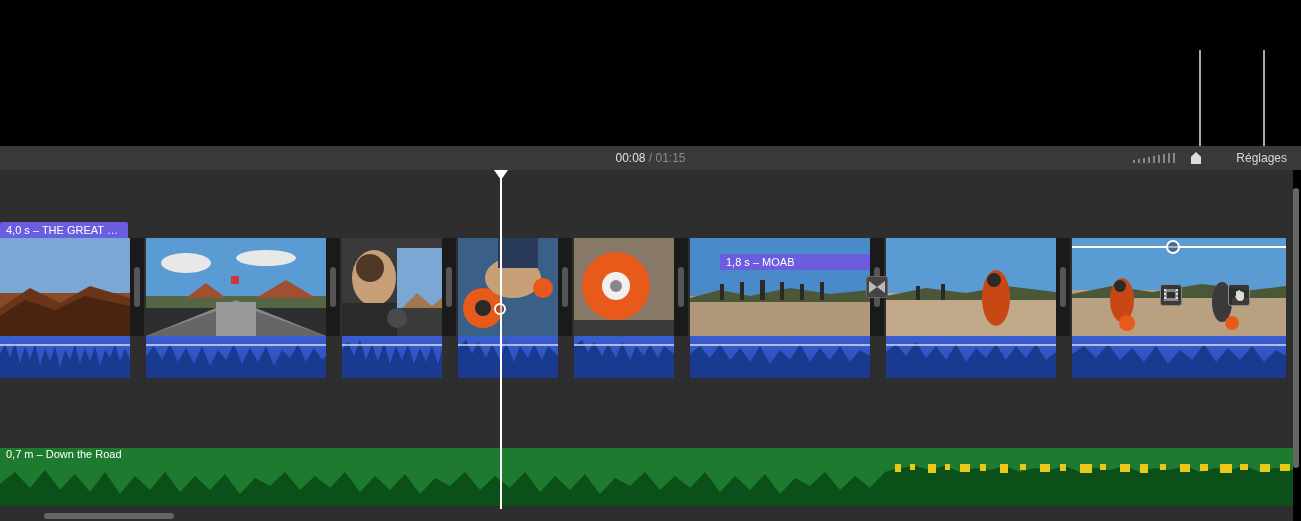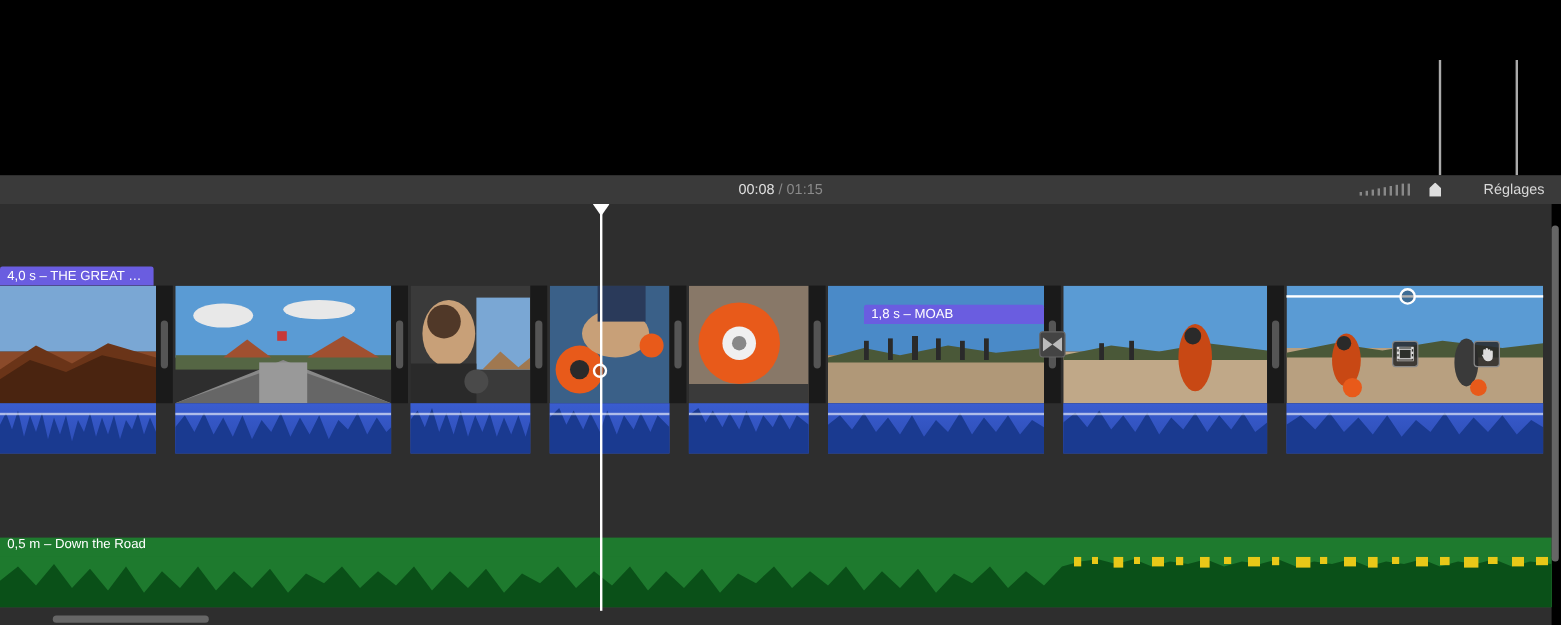--- a/index.html
+++ b/index.html
@@ -500,21 +500,21 @@
         <polygon points="0,0 8,6 0,12" fill="#bbb"></polygon>
         <polygon points="16,0 8,6 16,12" fill="#bbb"></polygon>
       </svg>
   </div>
 </div>
 <div class="transition" style="left:1056px">
     <div class="transition-handle"></div>
   </div>
 
 <div class="audio-track">
-  <div class="audio-title">0,5 m – Down the Road</div>
+  <div class="audio-title">0,7 m – Down the Road</div>
   <div class="audio-wave-area">
     <svg viewBox="0 0 1293 42" width="100%" height="42" preserveAspectRatio="none">
       <rect width="1293" height="42" fill="#1e7a2e"></rect>
       <polyline fill="#0a5018" points="0,42 0,20 15,8 30,24 45,6 60,26 75,10 90,28 105,8 120,30 135,12 150,26 165,8 180,28 195,12 210,26 225,10 240,30 255,14 270,22 285,8 300,26 315,12 330,24 345,8 360,28 375,12 390,26 405,10 420,30 435,14 450,22 465,8 480,26 495,12 510,24 525,8 540,28 555,12 570,26 585,10 600,30 615,14 630,22 645,8 660,26 675,12 690,24 705,8 720,28 735,12 750,26 765,10 780,30 795,14 810,22 825,8 840,26 855,12 870,24 885,8 900,4 915,2 930,6 945,2 960,8 975,4 990,6 1005,2 1020,8 1035,4 1050,6 1065,2 1080,8 1095,4 1110,6 1125,2 1140,8 1155,4 1170,6 1185,2 1200,8 1215,4 1230,6 1245,2 1260,8 1275,4 1293,6 1293,42"></polyline>
 
       <g fill="#e8c818">
         <rect x="895" y="0" width="6" height="8"></rect>
           <rect x="910" y="0" width="5" height="6"></rect>
           <rect x="928" y="0" width="8" height="9"></rect>
         <rect x="945" y="0" width="5" height="6"></rect>

